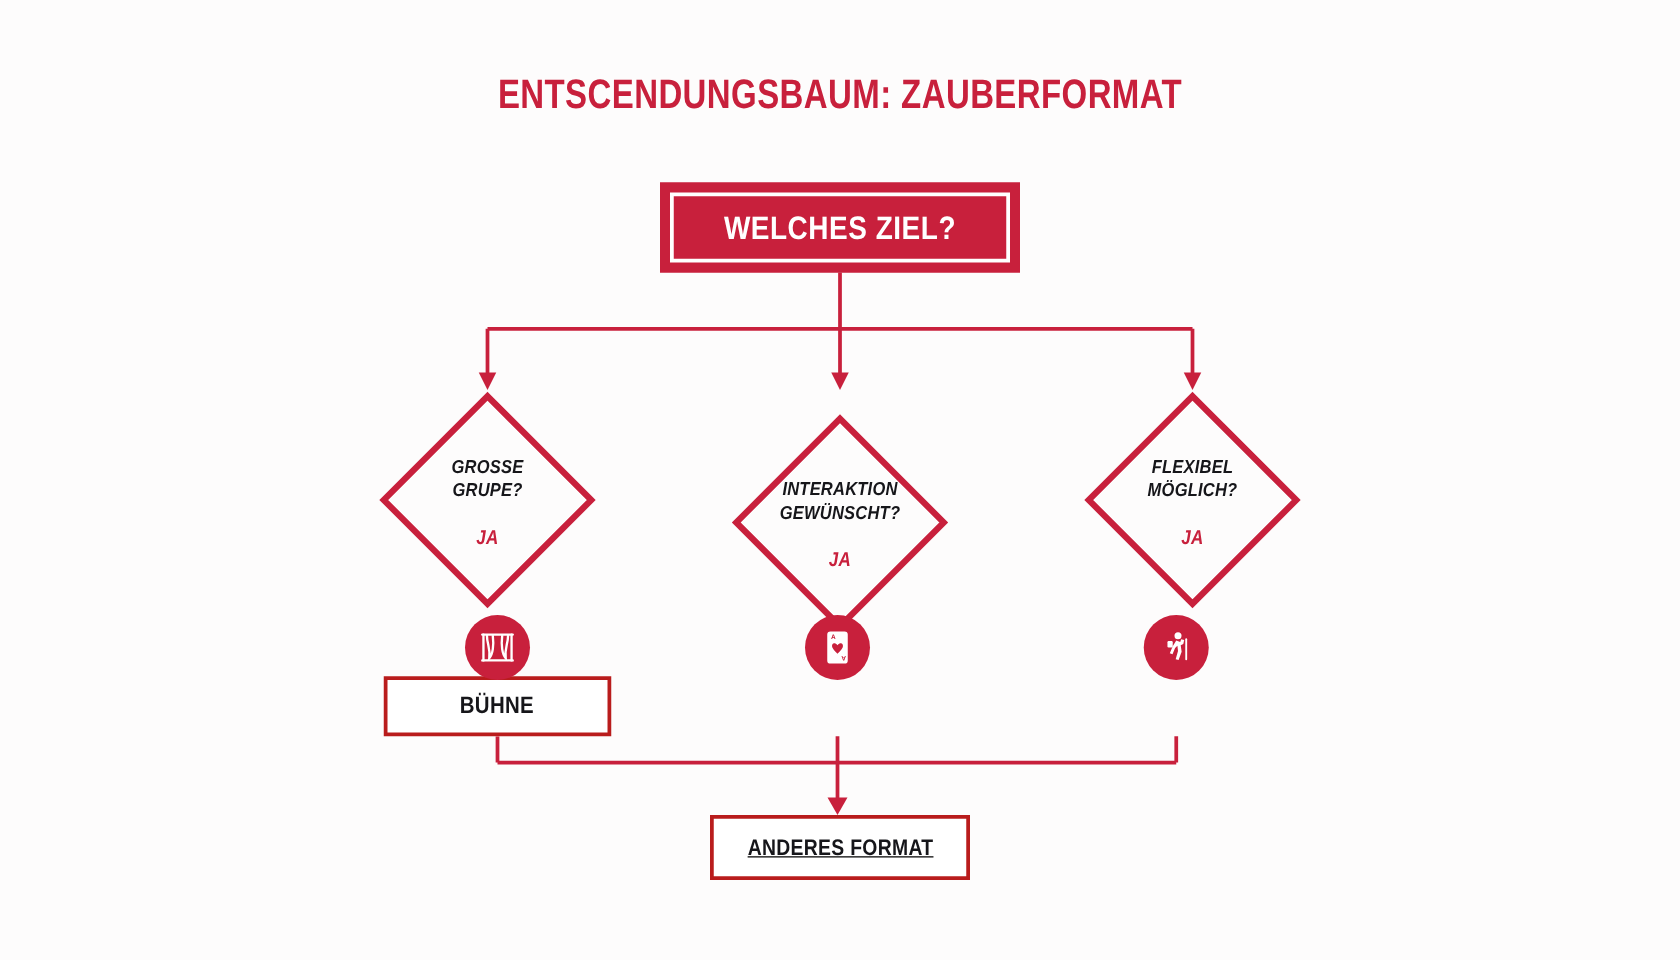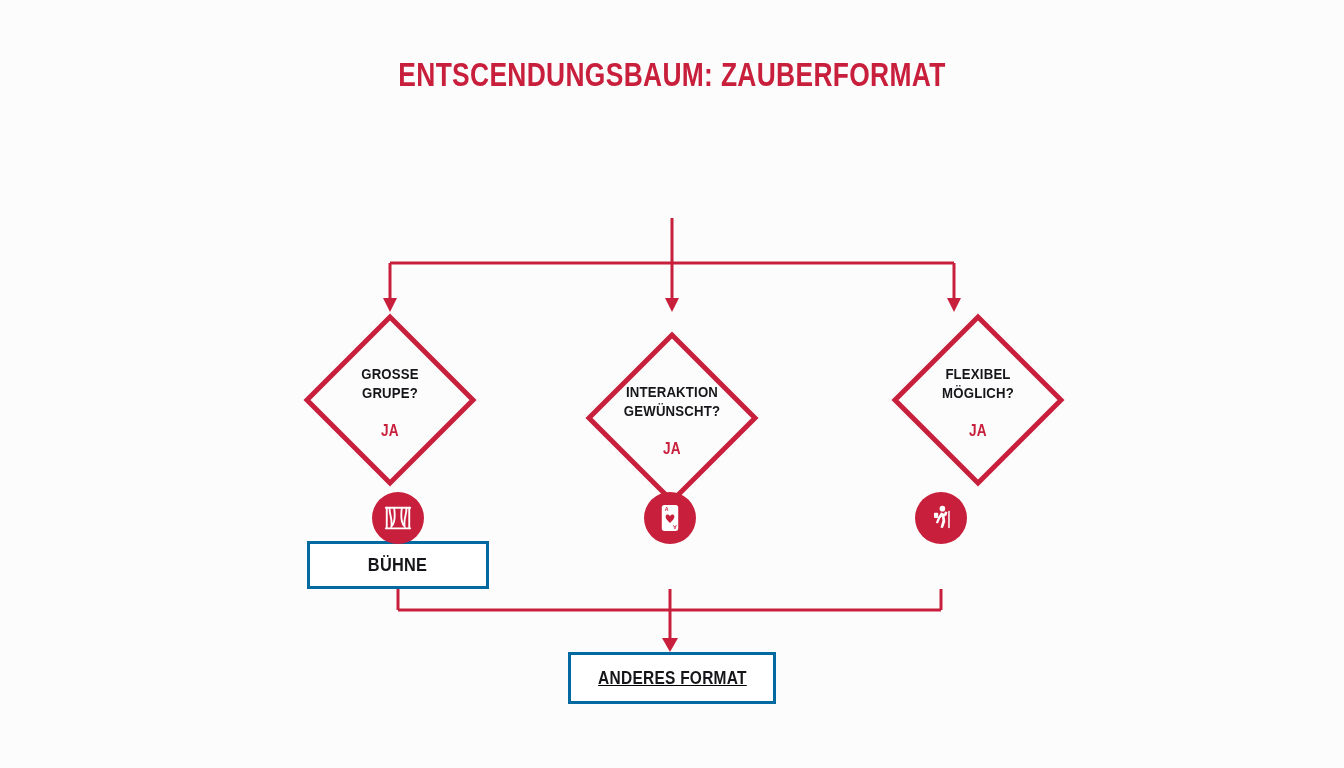--- a/index.html
+++ b/index.html
@@ -76,20 +76,21 @@
     transform: scaleX(0.86);
     white-space: nowrap;
     font-family: "Liberation Sans Narrow", "Liberation Sans", sans-serif;
   }
 
   
   .diamond {
     position: absolute;
     width: 176px;
     height: 176px;
+    font-style: italic;
   }
   .diamond svg {
     position: absolute;
     left: 0;
     top: 0;
   }
   .diamond .dtext {
     position: absolute;
     left: 0;
     top: 52px;
@@ -128,21 +129,21 @@
     align-items: center;
     justify-content: center;
     z-index: 5;
   }
 
   
   .res-box {
     position: absolute;
     height: 48px;
     background: #ffffff;
-    border: 3px solid #0369a1;
+    border: 3px solid #b91c1c;
     box-sizing: border-box;
     padding: 3px;
     z-index: 3;
   }
   .res-box .inner {
     width: 100%;
     height: 100%;
     border: 1px solid #ffffff;
     box-sizing: border-box;
     display: flex;
@@ -198,20 +199,25 @@
       <path d="M670,610 L670,642"></path>
     </g>
     <g fill="#c8203c">
       <polygon points="390,312 383,298 397,298"></polygon>
       <polygon points="672,312 665,298 679,298"></polygon>
       <polygon points="954,312 947,298 961,298"></polygon>
       <polygon points="670,652 662,638 678,638"></polygon>
     </g>
   </svg>
 
+  <div id="root-box">
+    <div class="inner">
+      <span class="label">WELCHES ZIEL?</span>
+    </div>
+  </div>
 
   <div class="diamond" style="left:302px; top:312px;">
     <svg width="176" height="176" viewBox="0 0 176 176">
       <polygon points="88,5 171,88 88,171 5,88" fill="none" stroke="#c8203c" stroke-width="5"></polygon>
     </svg>
     <div class="dtext">
       <div>GROSSE</div>
       <div>GRUPE?</div>
     </div>
     <div class="dyes">JA</div>
@@ -221,21 +227,21 @@
     <svg width="176" height="176" viewBox="0 0 176 176">
       <polygon points="88,5 171,88 88,171 5,88" fill="none" stroke="#c8203c" stroke-width="5"></polygon>
     </svg>
     <div class="dtext">
       <div>INTERAKTION</div>
       <div>GEWÜNSCHT?</div>
     </div>
     <div class="dyes">JA</div>
   </div>
 
-  <div class="diamond" style="left:890px; top:312px;">
+  <div class="diamond" style="left:866px; top:312px;">
     <svg width="176" height="176" viewBox="0 0 176 176">
       <polygon points="88,5 171,88 88,171 5,88" fill="none" stroke="#c8203c" stroke-width="5"></polygon>
     </svg>
     <div class="dtext">
       <div>FLEXIBEL</div>
       <div>MÖGLICH?</div>
     </div>
     <div class="dyes">JA</div>
   </div>
 

